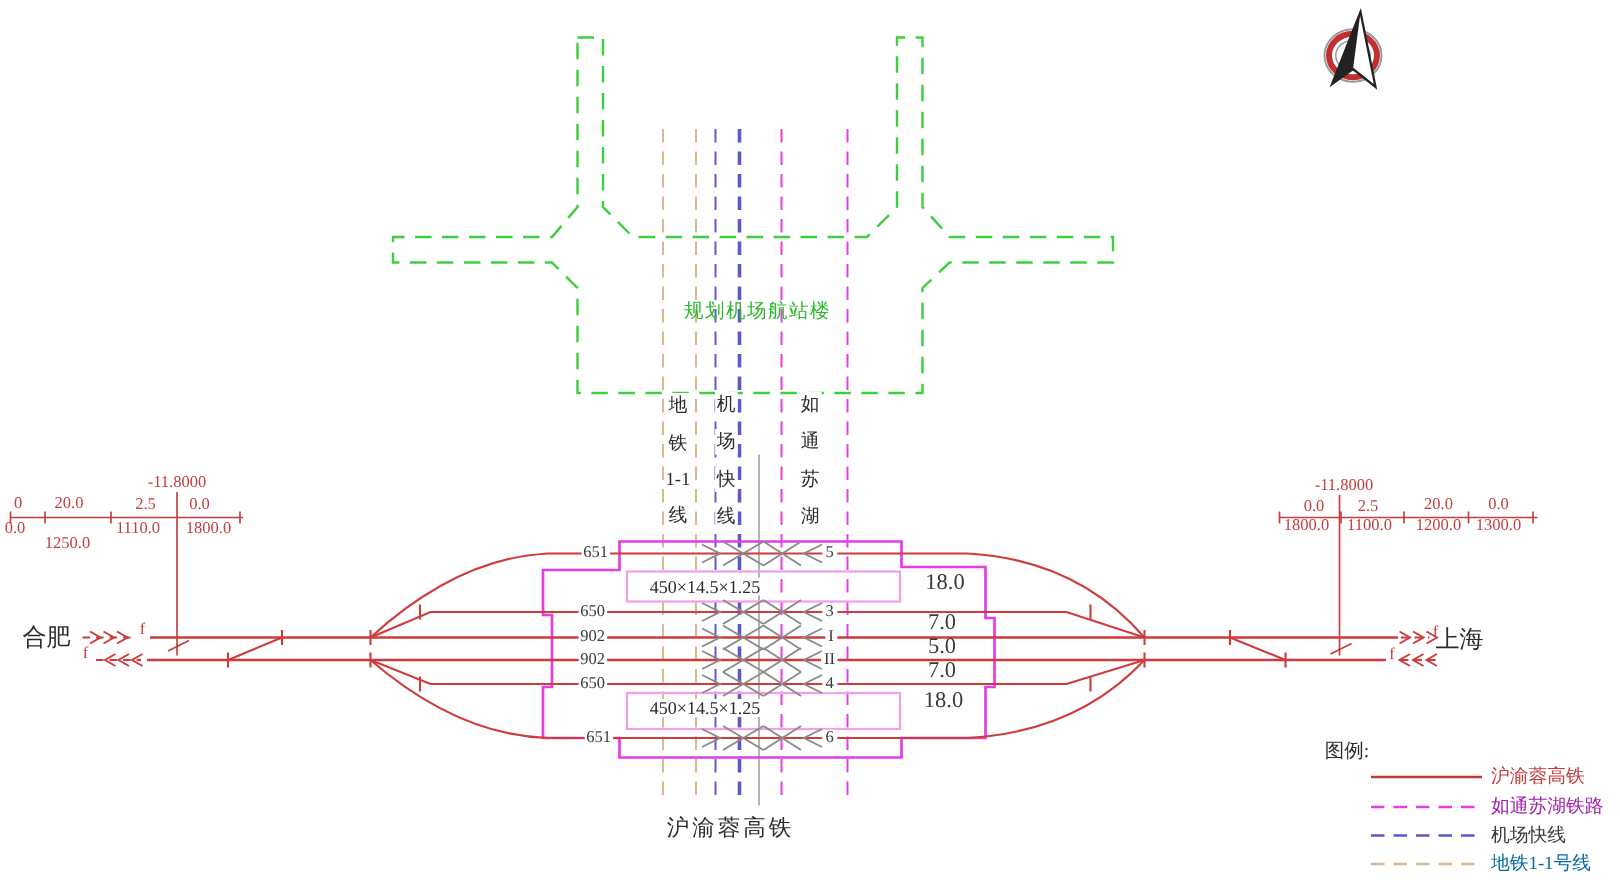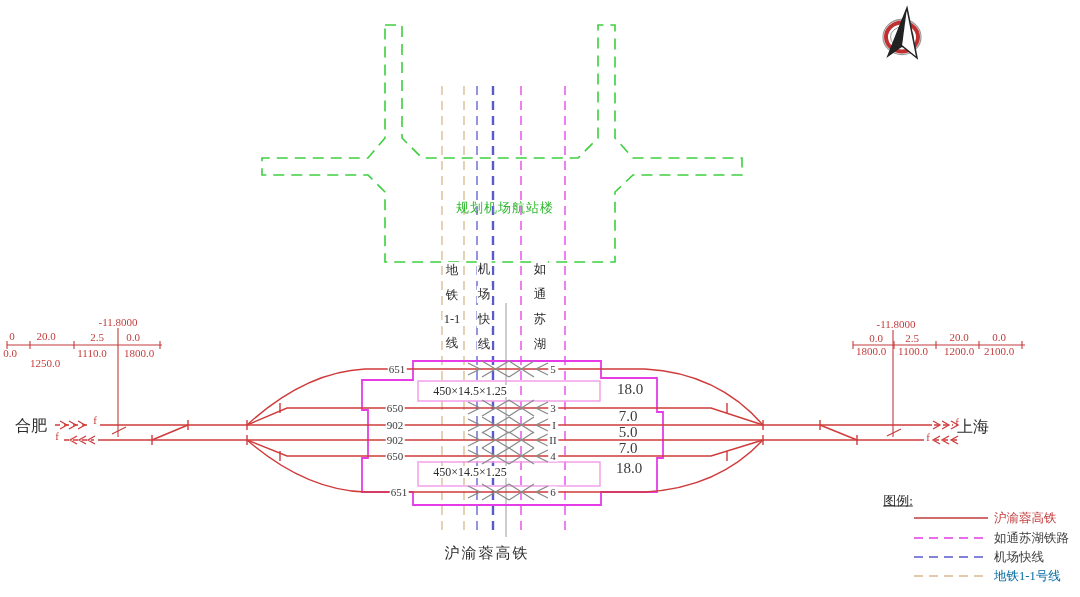--- a/index.html
+++ b/index.html
@@ -14,21 +14,21 @@
   .pdim{font-size:12px;color:#2b2b2b;background:#fff;padding:0 2px;}
   .city{font-size:16px;color:#2b2b2b;}
   .stn{font-size:15px;color:#2b2b2b;letter-spacing:2px;}
   .bldg{font-size:13px;color:#2eb82e;letter-spacing:1px;}
   .fmk{font-size:11px;color:#c43c3c;}
   .vlabel{position:absolute;transform:translate(-50%,-50%);display:flex;flex-direction:column;
           align-items:center;gap:8px;}
   .vlabel span{font-size:12.5px;color:#2b2b2b;background:#fff;padding:0 1px;}
   .legend-title{font-size:13px;color:#2b2b2b;}
   .lg-label{position:absolute;transform:translate(0,-50%);font-size:12.5px;}
-  .lg-1{color:#c23b3b;} .lg-2{color:#404040;} .lg-3{color:#3a3a3a;} .lg-4{color:#0369a1;}
+  .lg-1{color:#c23b3b;} .lg-2{color:#a21caf;} .lg-3{color:#3a3a3a;} .lg-4{color:#0369a1;}
 </style>
 </head>
 <body>
 
 <div class="canvas">
 
   <svg width="1080" height="597" viewBox="0 0 1080 597">
     <defs>
       <g id="xm" stroke="#8a8a8a" stroke-width="1.3" fill="none">
         <path d="M-25,-8 L2,8 M-25,8 L2,-8 M2,-8 L27,8 M2,8 L27,-8"></path>
@@ -185,30 +185,30 @@
   <div class="txt dim" style="left:139px;top:353px;">1800.0</div>
 
   <div class="txt dim" style="left:896px;top:324px;">-11.8000</div>
   <div class="txt dim" style="left:876px;top:338px;">0.0</div>
   <div class="txt dim" style="left:912px;top:338px;">2.5</div>
   <div class="txt dim" style="left:959px;top:337px;">20.0</div>
   <div class="txt dim" style="left:999px;top:337px;">0.0</div>
   <div class="txt dim" style="left:871px;top:351px;">1800.0</div>
   <div class="txt dim" style="left:913px;top:351px;">1100.0</div>
   <div class="txt dim" style="left:959px;top:351px;">1200.0</div>
-  <div class="txt dim" style="left:999px;top:351px;">2100.0</div>
+  <div class="txt dim" style="left:999px;top:351px;">1300.0</div>
 
   <div class="txt city" style="left:31px;top:426px;">合肥</div>
   <div class="txt city" style="left:973px;top:427px;">上海</div>
   <div class="txt stn" style="left:487px;top:553px;">沪渝蓉高铁</div>
 
   <div class="txt fmk" style="left:95px;top:420px;">f</div>
   <div class="txt fmk" style="left:57px;top:436px;">f</div>
   <div class="txt fmk" style="left:957px;top:422px;">f</div>
   <div class="txt fmk" style="left:928px;top:437px;">f</div>
 
-  <div class="txt legend-title" style="left:898px;top:500px;text-decoration:underline;">图例:</div>
+  <div class="txt legend-title" style="left:898px;top:500px;">图例:</div>
   <div class="lg-label lg-1" style="left:994px;top:518px;">沪渝蓉高铁</div>
   <div class="lg-label lg-2" style="left:994px;top:538px;">如通苏湖铁路</div>
   <div class="lg-label lg-3" style="left:994px;top:557px;">机场快线</div>
   <div class="lg-label lg-4" style="left:994px;top:576px;">地铁1-1号线</div>
 
 </div>
 
 </body></html>

